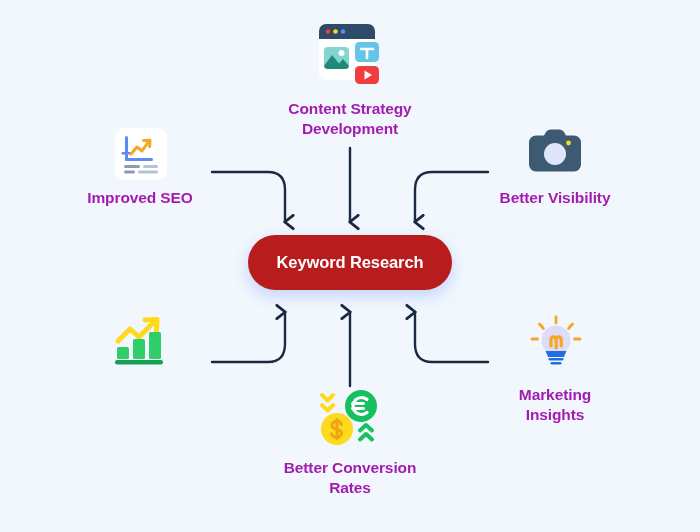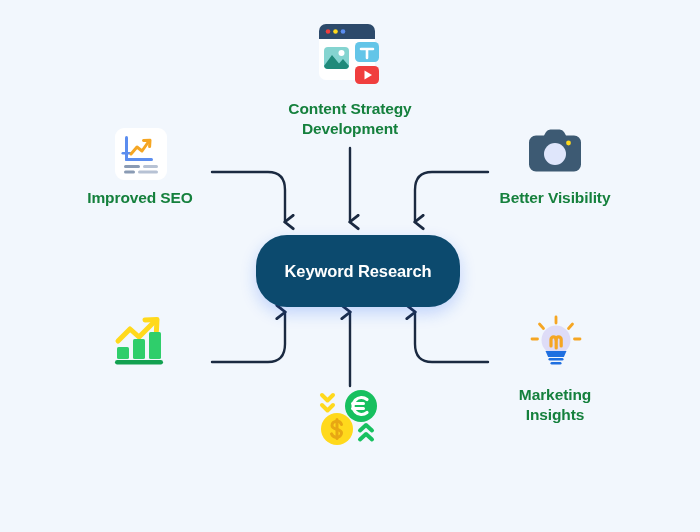--- a/index.html
+++ b/index.html
@@ -23,38 +23,38 @@
     position: absolute;
     left: 0;
     top: 0;
     width: 700px;
     height: 532px;
     pointer-events: none;
   }
   .node-label {
     position: absolute;
     text-align: center;
-    color: #15803d;
+    color: #a21caf;
     font-weight: bold;
     font-size: 15.5px;
     line-height: 20px;
     letter-spacing: -0.1px;
     white-space: pre-line;
   }
   .icon-wrap {
     position: absolute;
   }
   
   #center-node {
     position: absolute;
-    left: 256px;
+    left: 248px;
     top: 235px;
     width: 204px;
-    height: 72px;
-    background: #0c4a6e;
+    height: 55px;
+    background: #b91c1c;
     border-radius: 31px;
     display: flex;
     align-items: center;
     justify-content: center;
     box-shadow: 0 6px 16px rgba(19, 85, 245, 0.22);
   }
   #center-node .center-text {
     color: #ffffff;
     font-size: 16.5px;
     font-weight: bold;
@@ -187,16 +187,18 @@
       <path d="M18.5 36 h21 l-2.6 6 h-15.8 z" fill="#1f6fe0"></path>
       <rect x="21.5" y="43" width="15" height="2.6" rx="1.3" fill="#1f6fe0"></rect>
       <rect x="23.5" y="47" width="11" height="2.6" rx="1.3" fill="#1f6fe0"></rect>
     </svg>
   </div>
 
   <div class="node-label" id="label-seo">Improved SEO</div>
   <div class="node-label" id="label-content">Content Strategy
 Development</div>
   <div class="node-label" id="label-brand">Better Visibility</div>
+  <div class="node-label" id="label-conversion">Better Conversion
+Rates</div>
   <div class="node-label" id="label-insights">Marketing
 Insights</div>
 
 </div>
 
 </body></html>

